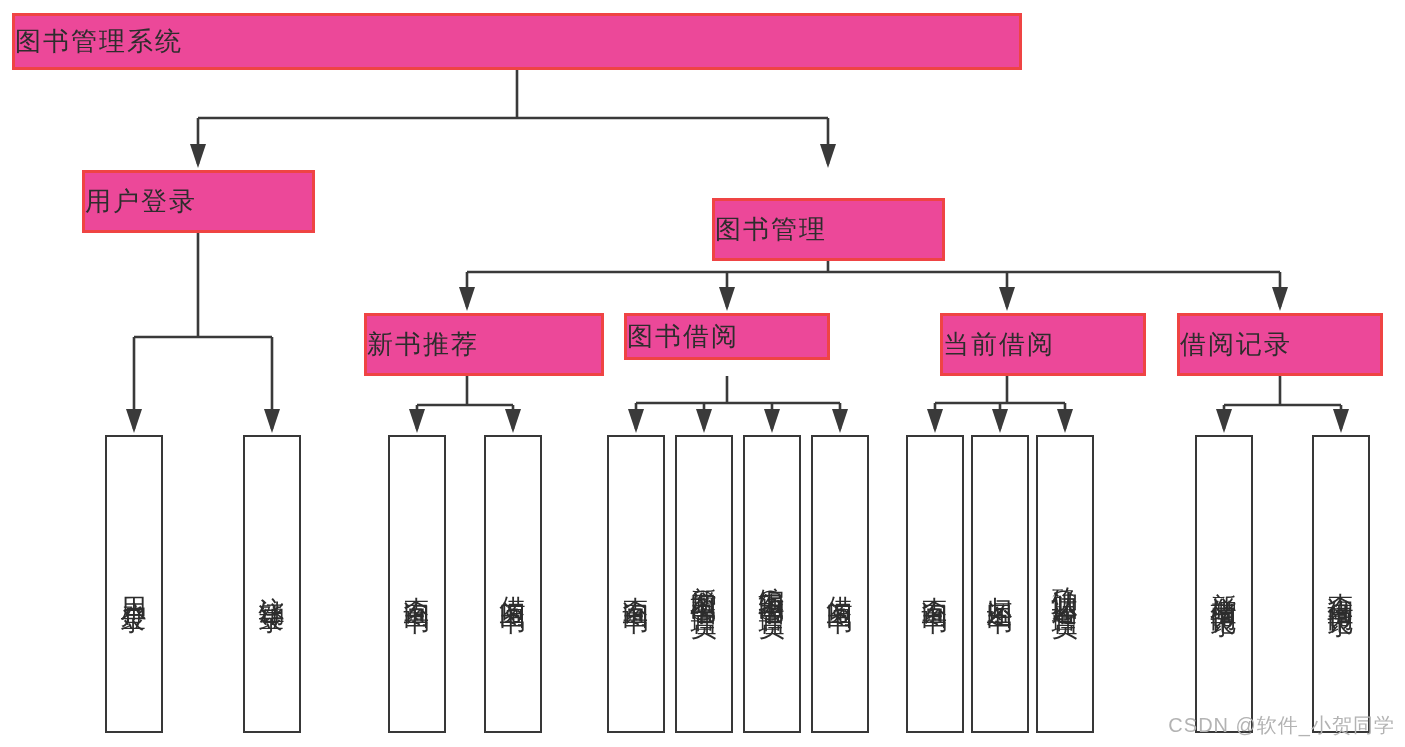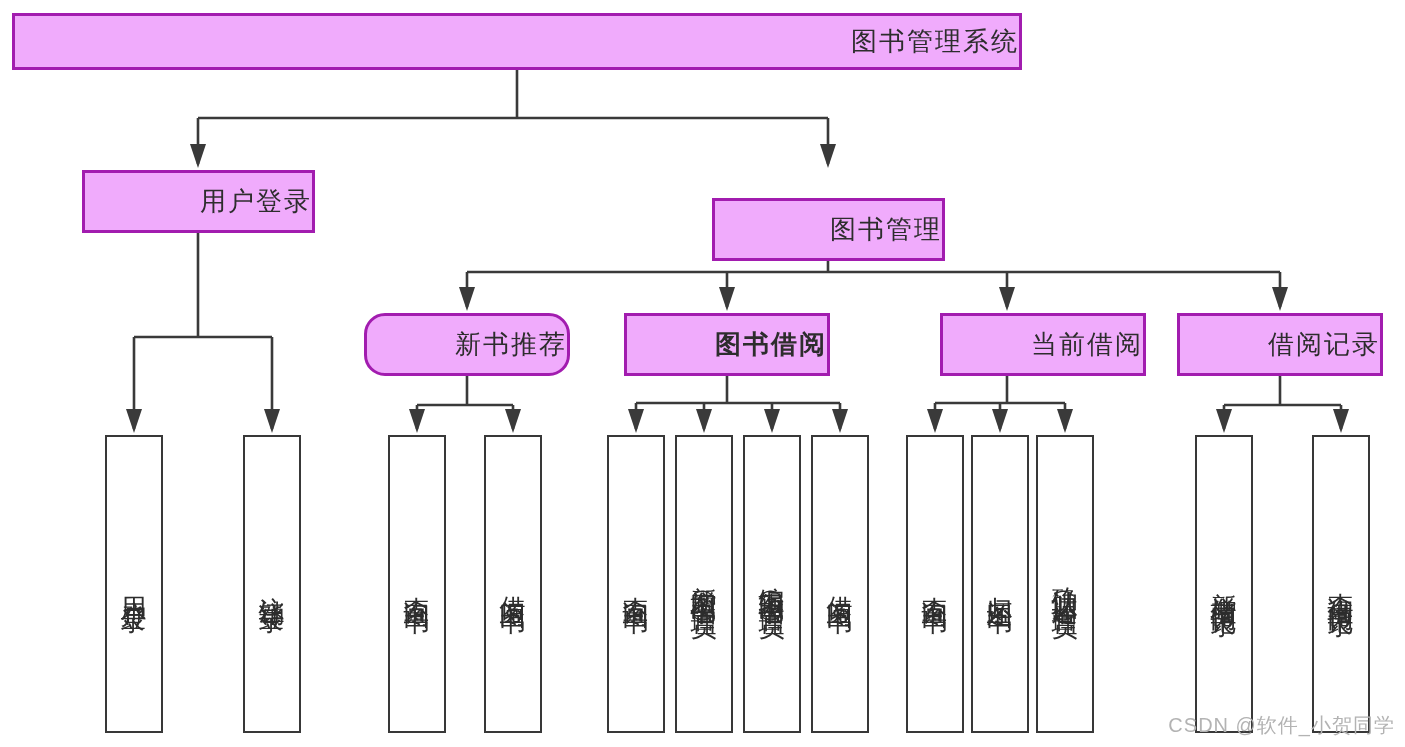--- a/index.html
+++ b/index.html
@@ -20,25 +20,25 @@
   }
   .wires path {
     fill: none;
     stroke: #3a3a3a;
     stroke-width: 2.6;
   }
   .wires polygon { fill: #3a3a3a; }
   .hbox {
     position: absolute;
     box-sizing: border-box;
-    border: 3px solid #a21caf;
-    background: #f0abfc;
+    border: 3px solid #ef4444;
+    background: #ec4899;
     display: flex;
     align-items: center;
-    justify-content: flex-end;
+    justify-content: flex-start;
     z-index: 2;
   }
   .hlabel {
     font-size: 26px;
     letter-spacing: 2px;
     color: #2d2d2d;
     white-space: nowrap;
   }
   .vbox {
     position: absolute;
@@ -123,24 +123,24 @@
     <span class="hlabel">图书管理系统</span>
   </div>
 
   <div class="hbox" style="left:82px; top:170px; width:233px; height:63px;">
     <span class="hlabel">用户登录</span>
   </div>
   <div class="hbox" style="left:712px; top:170px; width:233px; height:63px;margin-top:28px;">
     <span class="hlabel">图书管理</span>
   </div>
 
-  <div class="hbox" style="left:364px; top:313px; width:206px; height:63px;border-radius:21px;">
+  <div class="hbox" style="left:364px; top:313px; width:240px; height:63px;">
     <span class="hlabel">新书推荐</span>
   </div>
-  <div class="hbox" style="left:624px; top:313px; width:206px; height:63px;font-weight:bold;">
+  <div class="hbox" style="left:624px; top:313px; width:206px; height:47px;">
     <span class="hlabel">图书借阅</span>
   </div>
   <div class="hbox" style="left:904px; top:313px; width:206px; height:63px;margin-left:36px;">
     <span class="hlabel">当前借阅</span>
   </div>
   <div class="hbox" style="left:1177px; top:313px; width:206px; height:63px;">
     <span class="hlabel">借阅记录</span>
   </div>
 
   <div class="vbox" style="left:105px;">

